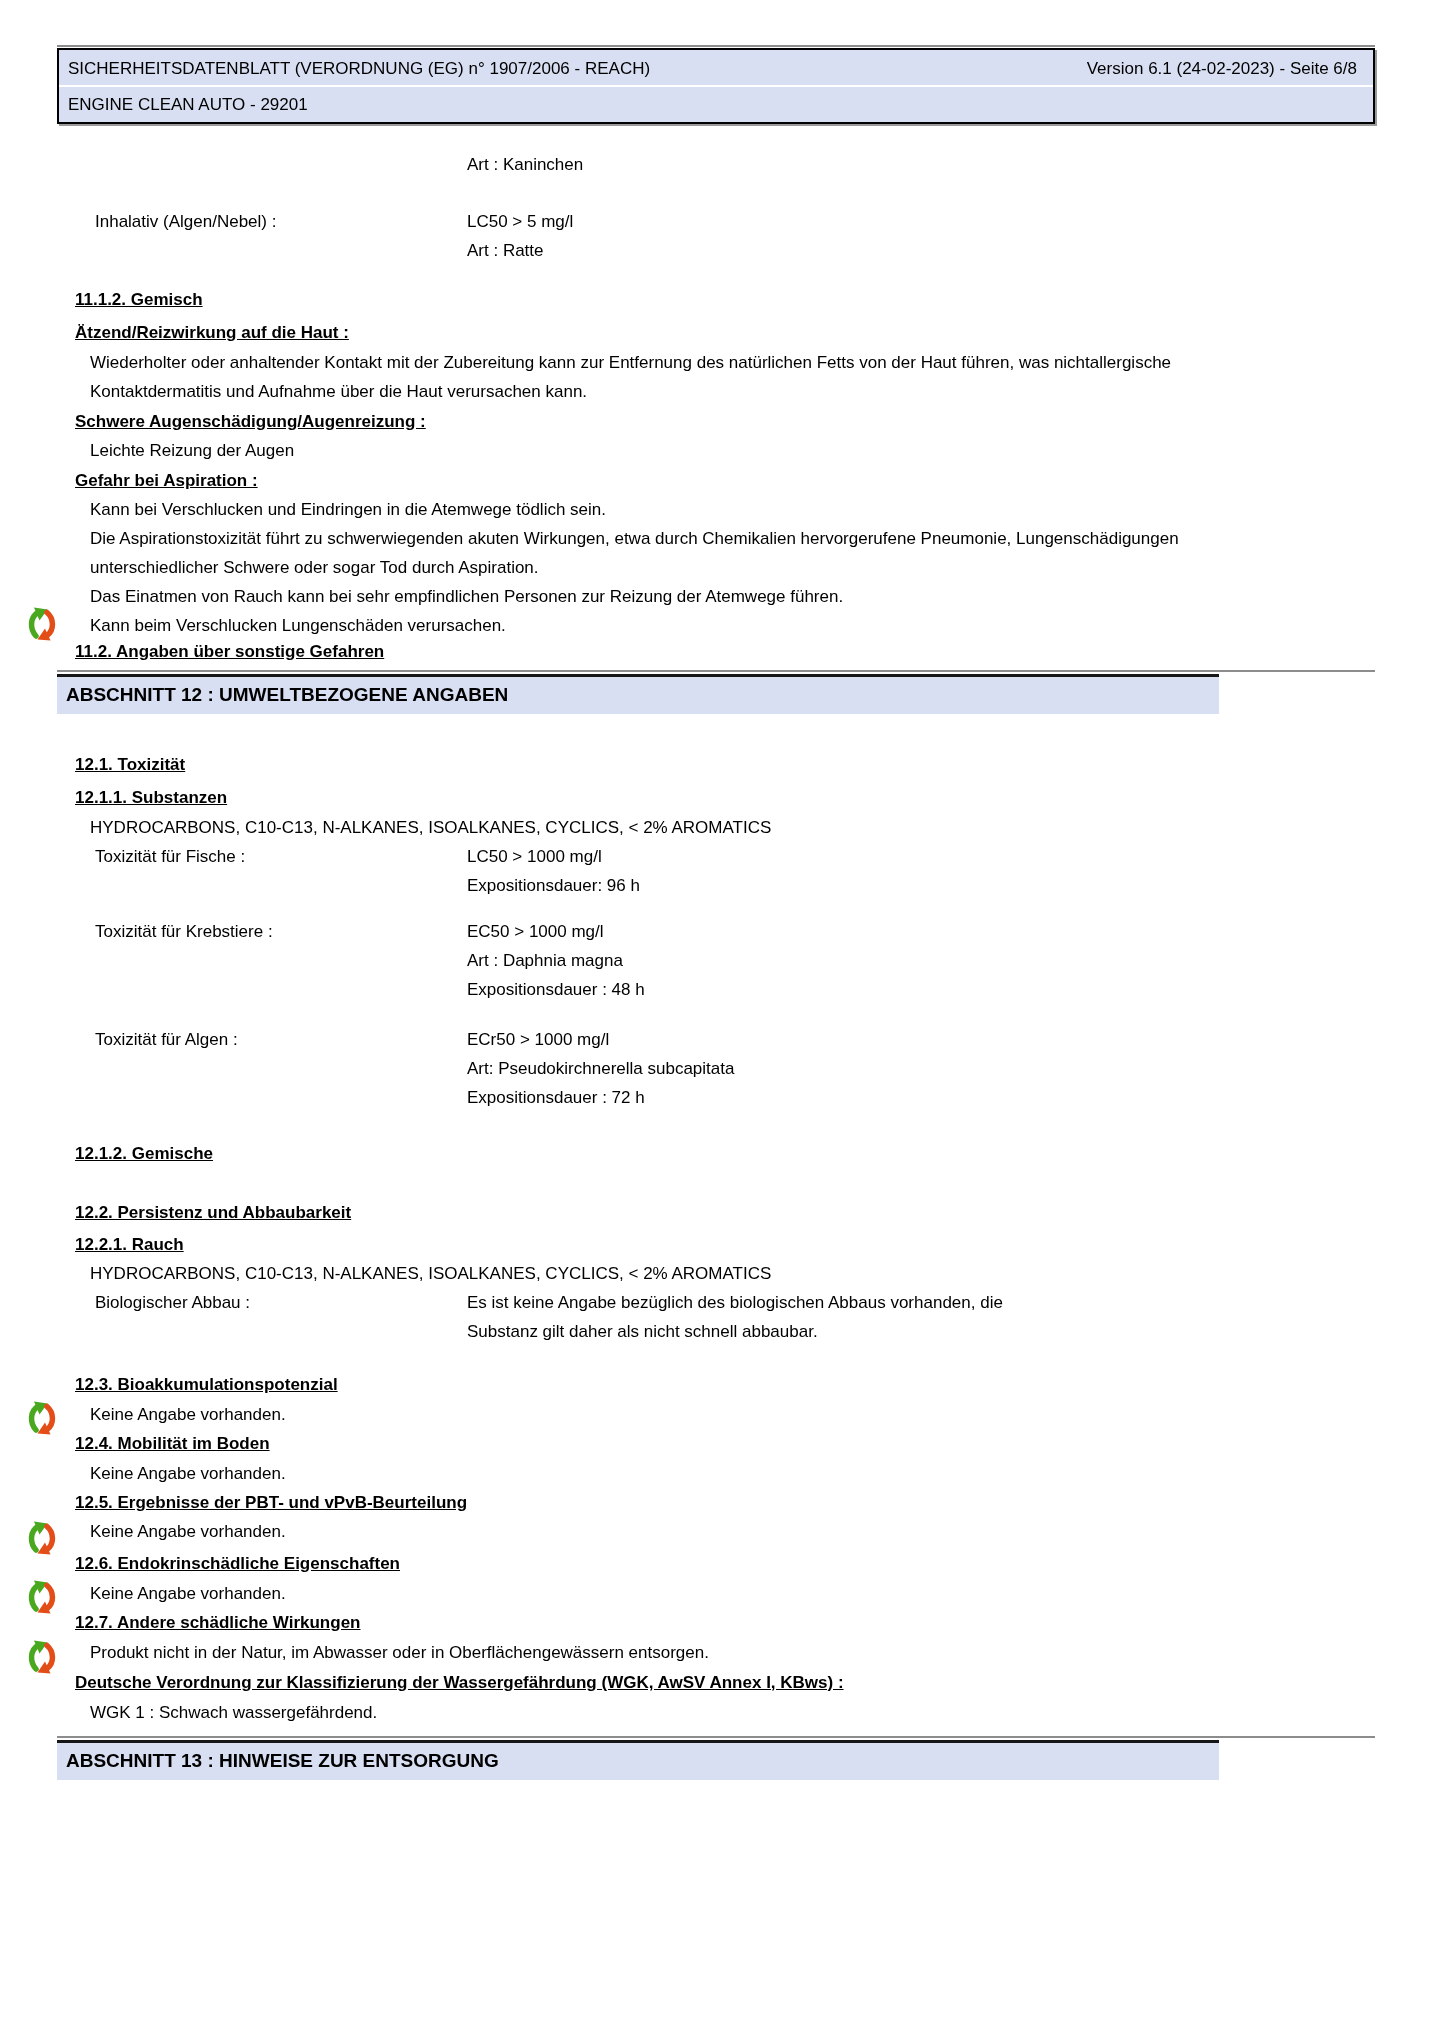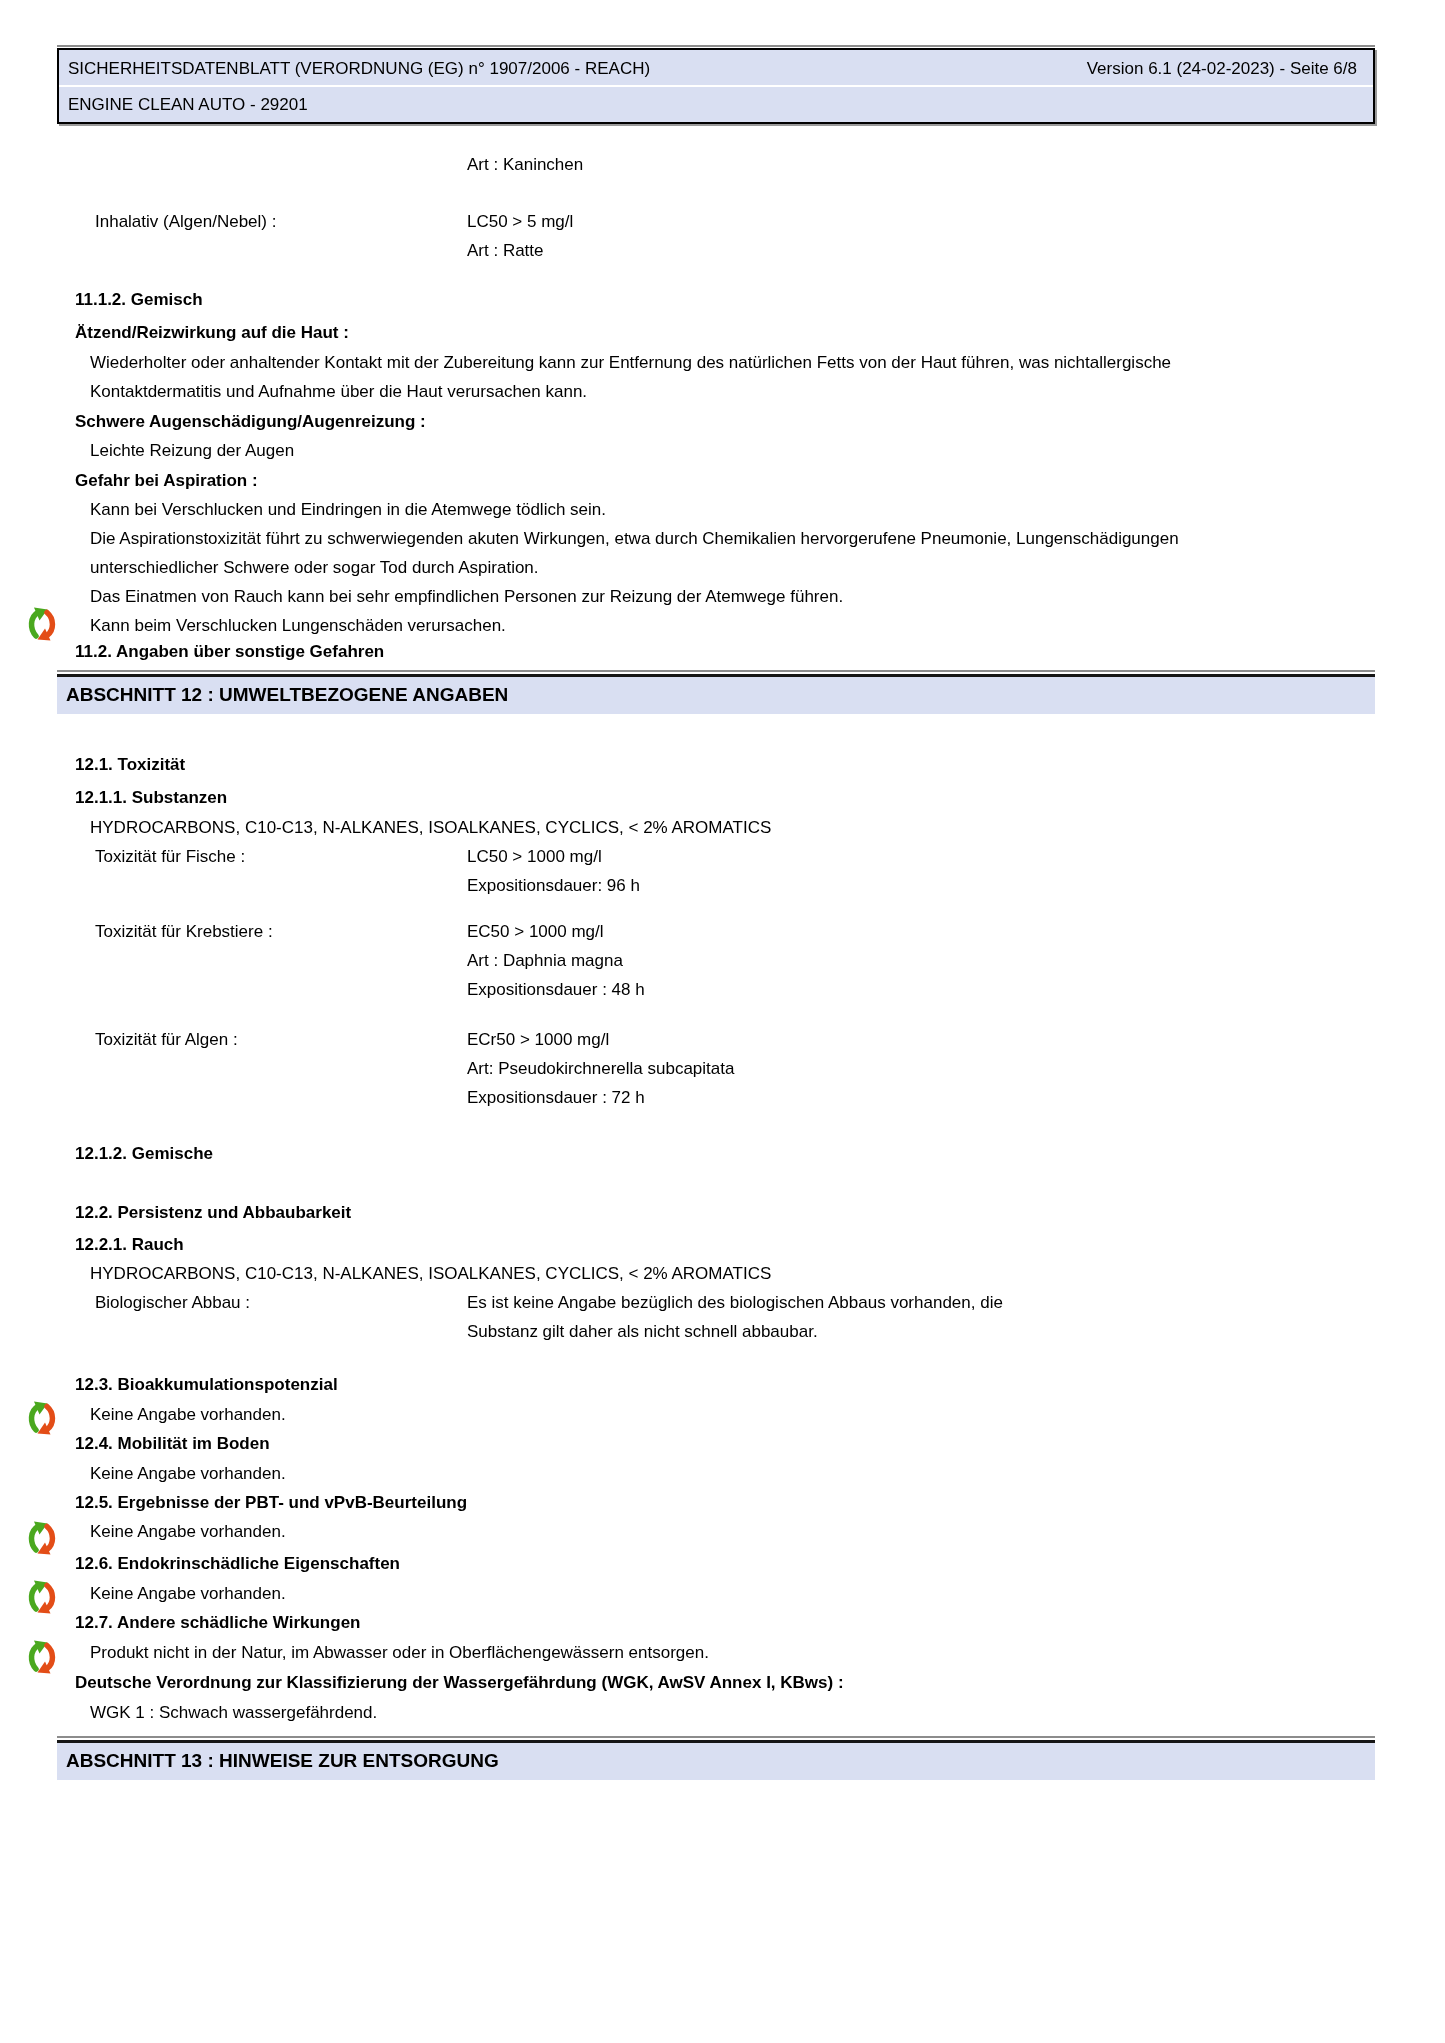--- a/index.html
+++ b/index.html
@@ -6,40 +6,40 @@
   html,body { background:#ffffff; }
   .page {
     position:relative;
     width:1445px; height:2043px;
     background:#ffffff;
     font-family:"Liberation Sans","DejaVu Sans",sans-serif;
     font-size:17px; color:#000;
     overflow:hidden;
   }
   .t { position:absolute; white-space:nowrap; line-height:21px;margin-top:21px; }
-  .hd { font-weight:bold; }
+  .hd { font-weight:bold;text-decoration:underline; }
   .rule {
     position:absolute; left:57px; width:1318px; height:2px;
     background:#8c8c8c;
   }
   .header-box {
     position:absolute; left:57px; top:48px; width:1318px;
     border:2px solid #000;
     background:#d9dff2;
     box-shadow:2px 2px 0 #9a9a9a;
   }
   .header-row1 {
     height:37px; line-height:37px;
     padding:0 16px 0 9px;
     border-bottom:2px solid #ffffff;
     display:flex; justify-content:space-between;
   }
   .header-row2 { height:35px; line-height:35px; padding-left:9px; }
   .band {
-    position:absolute; left:57px; width:1318px; height:40px;
+    position:absolute; left:57px; width:1162px; height:40px;
     background:#d9dff2;
     border-top:3px solid #161616;
   }
   .band-label {
     display:block; padding-left:9px;
     font-weight:bold; font-size:19px; line-height:36px;
   }
   .icon { position:absolute; left:26px; width:32px; height:36px; }
   .footer-line {
     position:absolute; left:57px; width:1318px; text-align:center;

